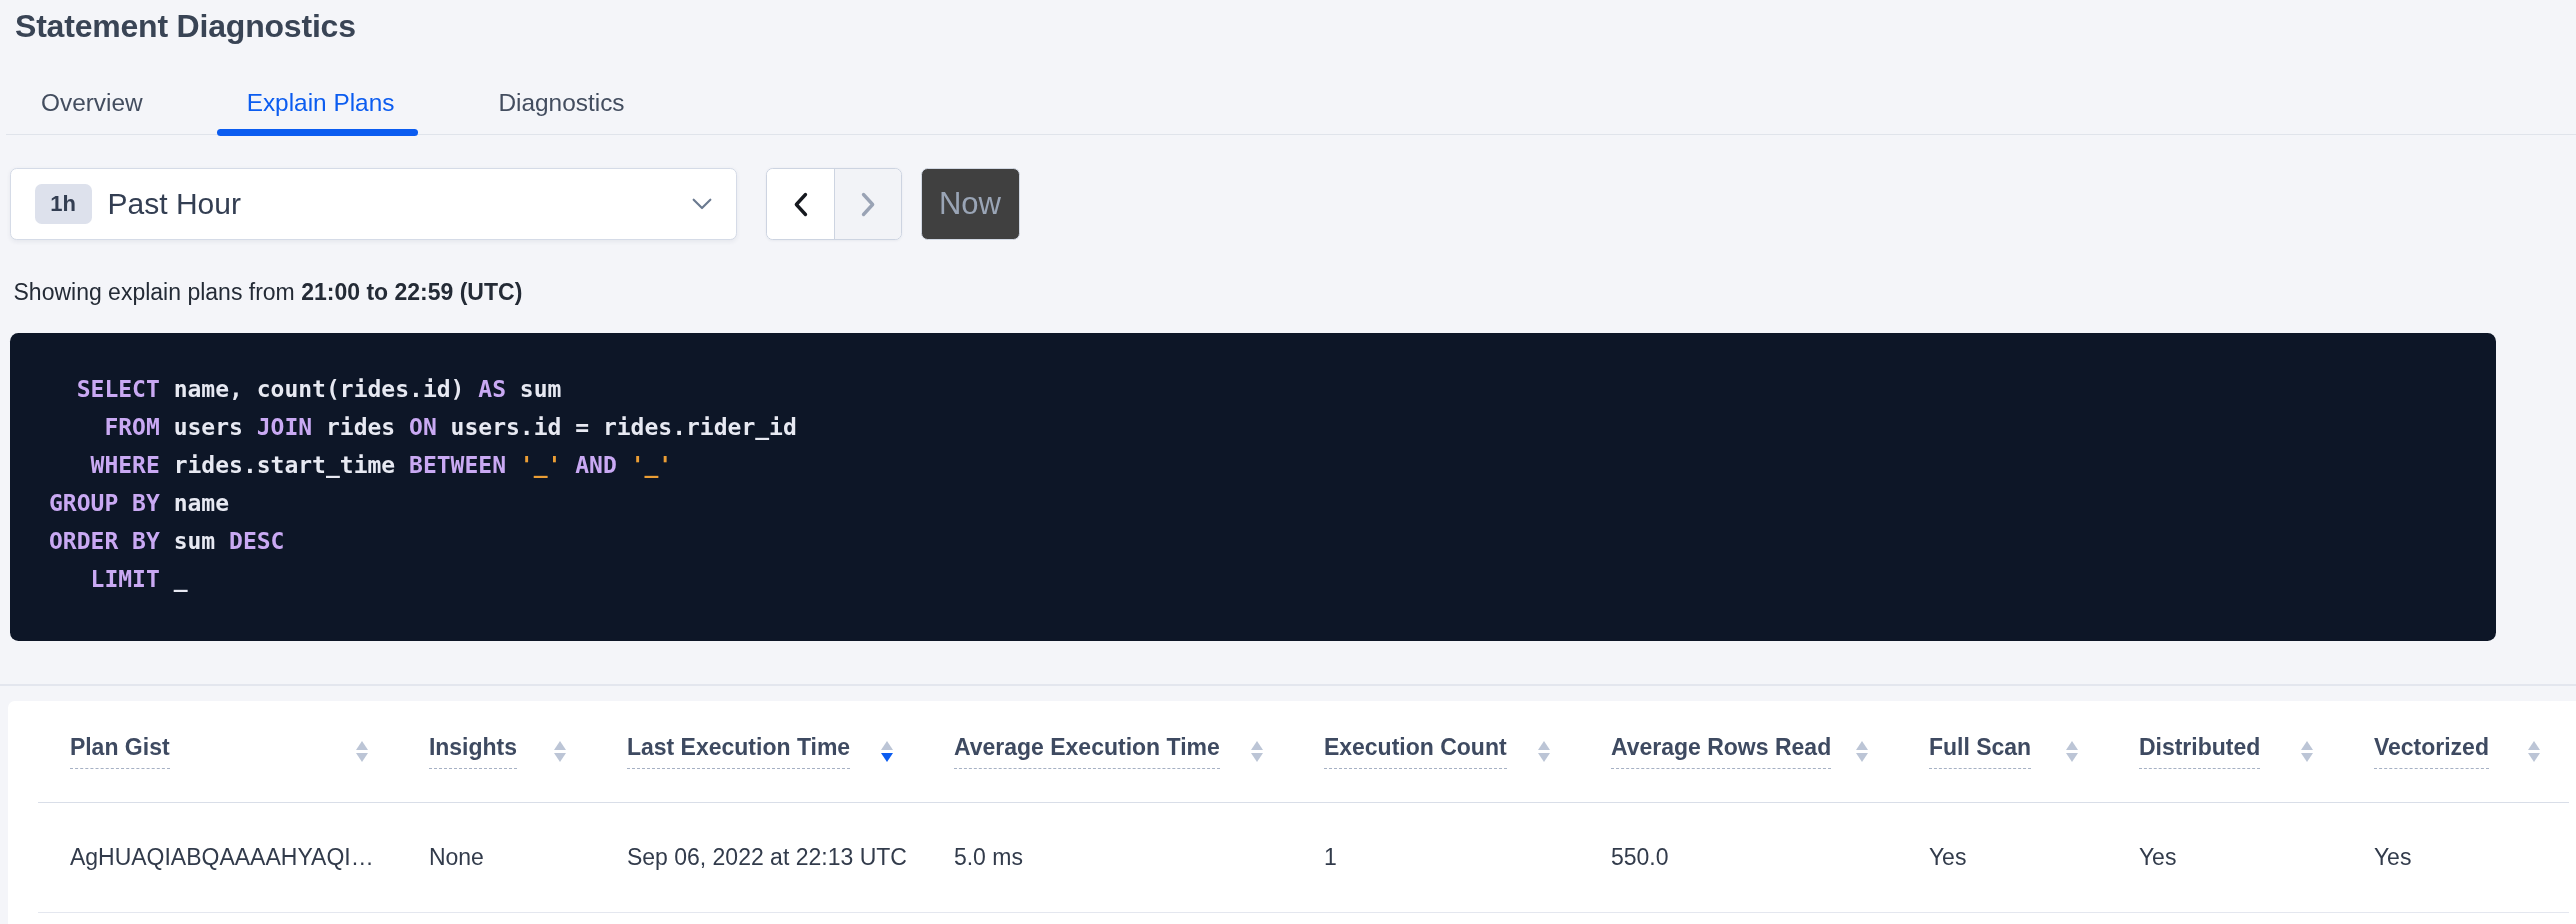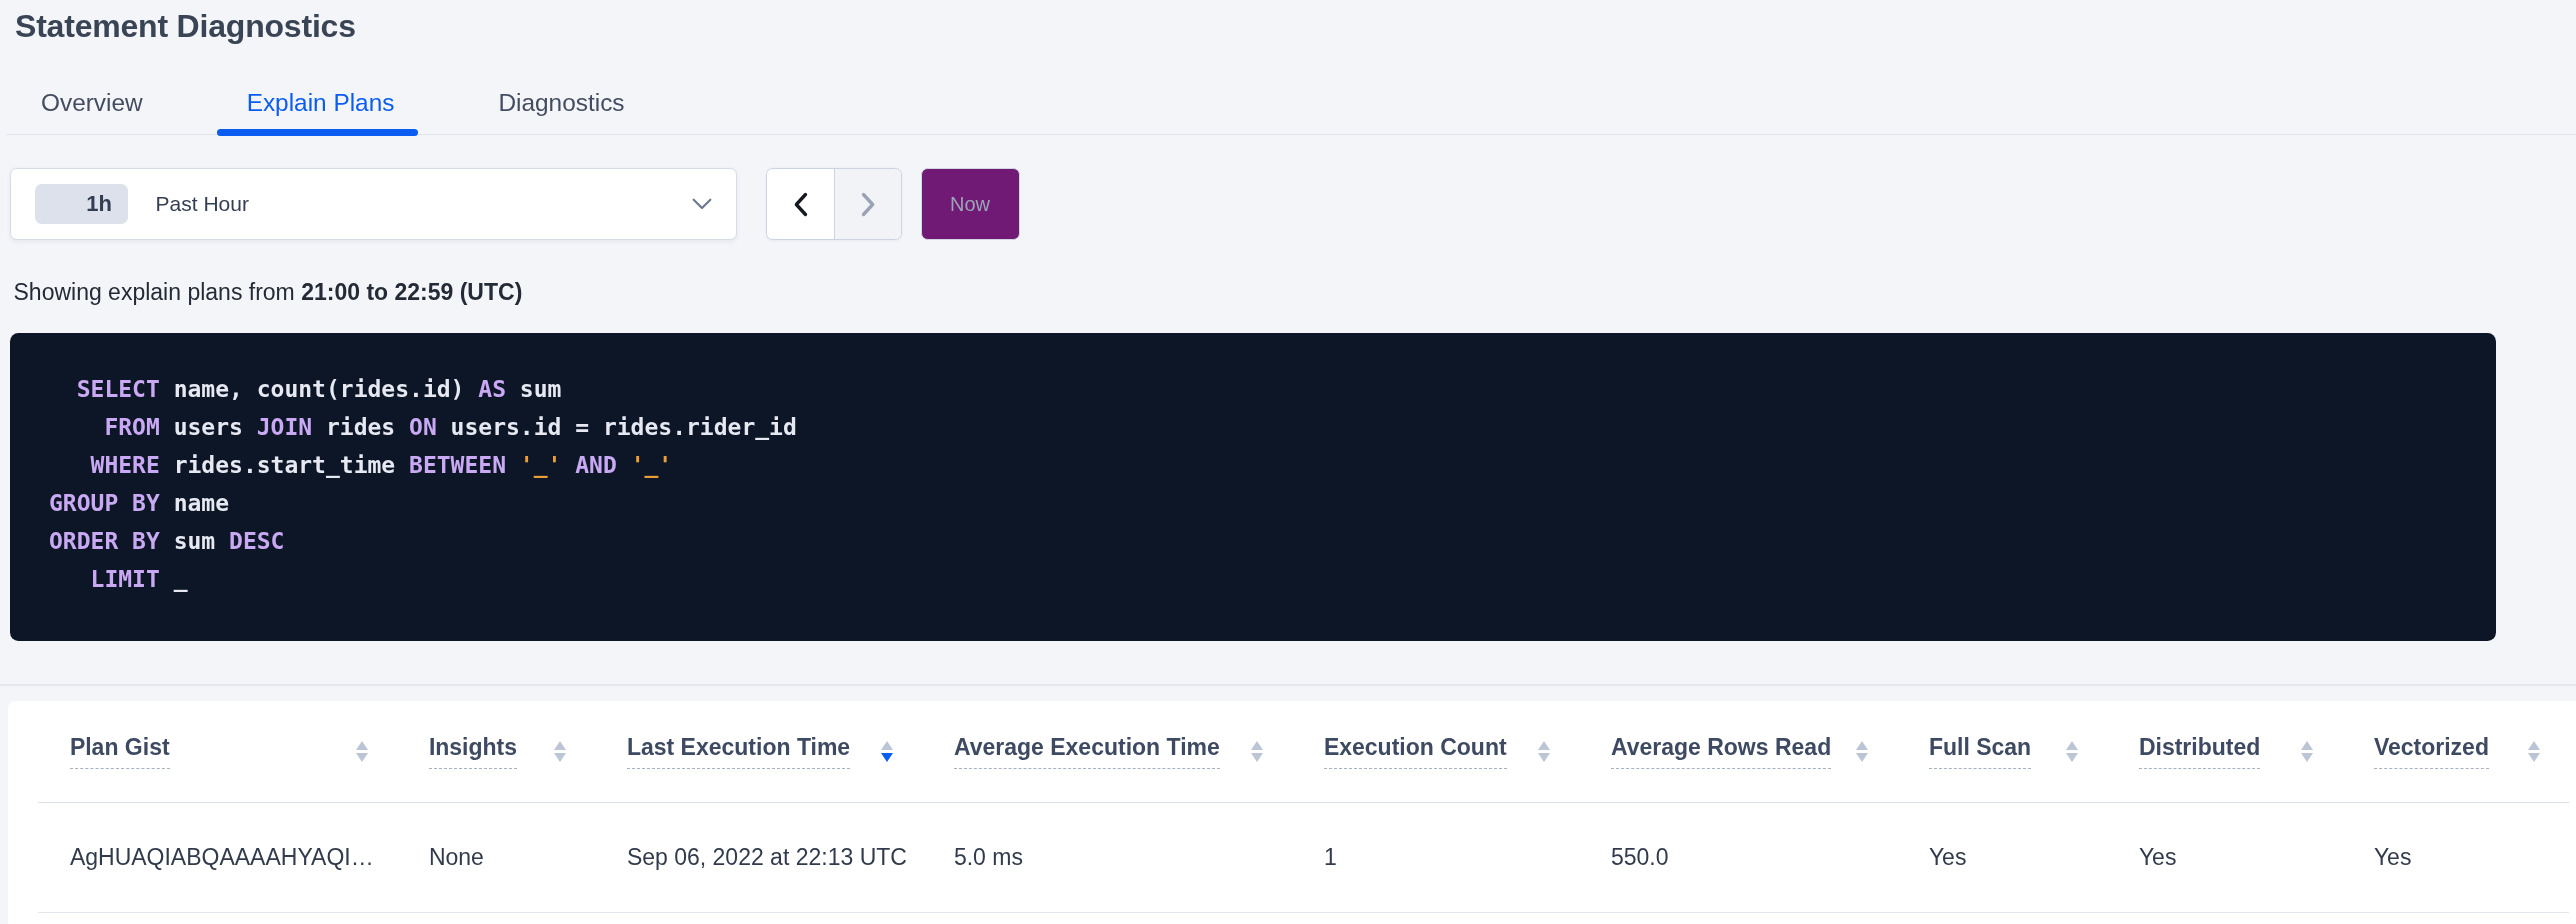--- a/index.html
+++ b/index.html
@@ -16,29 +16,29 @@
   .tab{position:relative;font-size:24.4px;line-height:29px;padding-bottom:17px;color:#434d5f;cursor:pointer;}
   .tab.active{color:#0b5cf0;}
   .tab.active::after{content:"";position:absolute;left:-30px;right:-23.6px;bottom:-1.7px;height:6.7px;
     border-radius:5px;background:#0b5cf0;}
 
   
   .controls{position:absolute;top:168px;left:10px;display:flex;align-items:stretch;height:72px;}
   .timepicker{box-sizing:border-box;width:727px;background:#fff;border:0.8px solid #d5dbe7;border-radius:6.7px;
     display:flex;align-items:center;padding:0 23.6px 0 23.6px;box-shadow:0 1.7px 4.2px rgba(40,55,80,.07);cursor:pointer;}
   .tp-chip{width:57px;height:40px;background:#dde1ec;border-radius:6.7px;display:flex;align-items:center;
-    justify-content:center;font-size:22px;font-weight:700;color:#333e52;margin-right:28px;padding-left:36px;}
-  .tp-label{flex:1;font-size:21px;color:#333e52;}
+    justify-content:center;font-size:22px;font-weight:700;color:#333e52;margin-right:16px;}
+  .tp-label{flex:1;font-size:30px;color:#333e52;}
   .arrow-group{margin-left:29px;display:flex;border:0.8px solid #cdd4e1;border-radius:6.7px;overflow:hidden;
     box-shadow:0 0.8px 2.5px rgba(40,55,80,.06);}
   .arrow-btn{width:67px;border:none;display:flex;align-items:center;justify-content:center;padding:0;cursor:pointer;}
   .arrow-btn.prev{background:#fff;}
   .arrow-btn.next{background:#f2f3f7;border-left:0.8px solid #cdd4e1;cursor:default;}
-  .now-btn{margin-left:18.5px;width:99px;background:#701a75;border:0.8px solid #d2d8e3;border-radius:6.7px;
-    font-size:20px;color:#9aa5b6;font-family:inherit;cursor:default;}
+  .now-btn{margin-left:18.5px;width:99px;background:#404040;border:0.8px solid #d2d8e3;border-radius:6.7px;
+    font-size:31px;color:#9aa5b6;font-family:inherit;cursor:default;}
 
   
   .caption{position:absolute;top:279px;left:13.5px;margin:0;font-size:23px;color:#242b36;}
   .caption b{font-weight:700;}
 
   
   .code{position:absolute;top:333px;left:10px;box-sizing:border-box;width:2486px;height:308px;
     background:#0d1627;border-radius:8.4px;padding:37px 44px 25px 39px;margin:0;
     font-family:"DejaVu Sans Mono","Liberation Mono",monospace;font-size:23px;line-height:38px;font-weight:700;}
   .sql-line{white-space:pre;}

